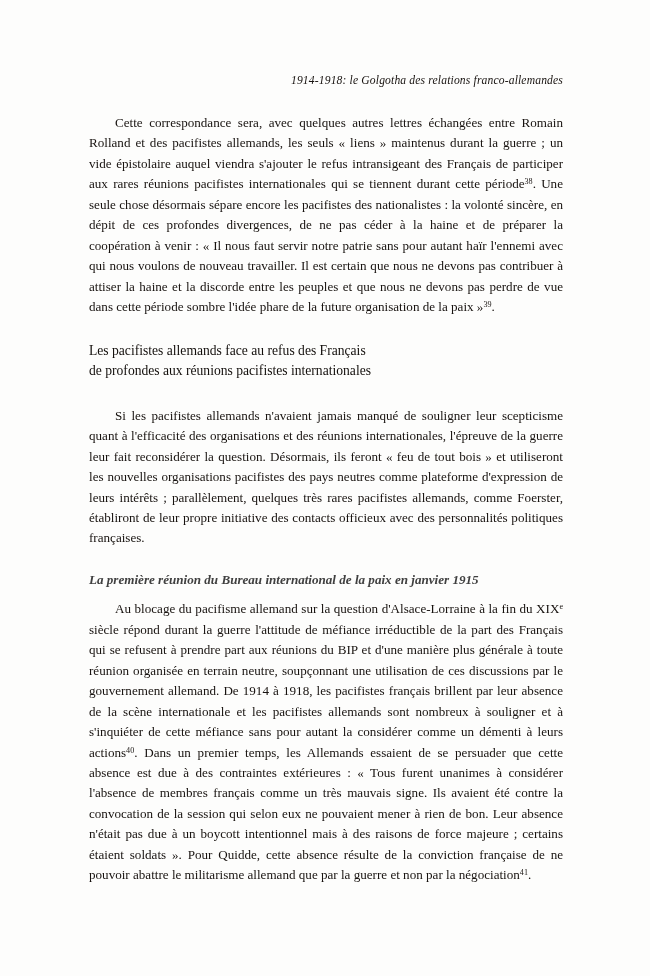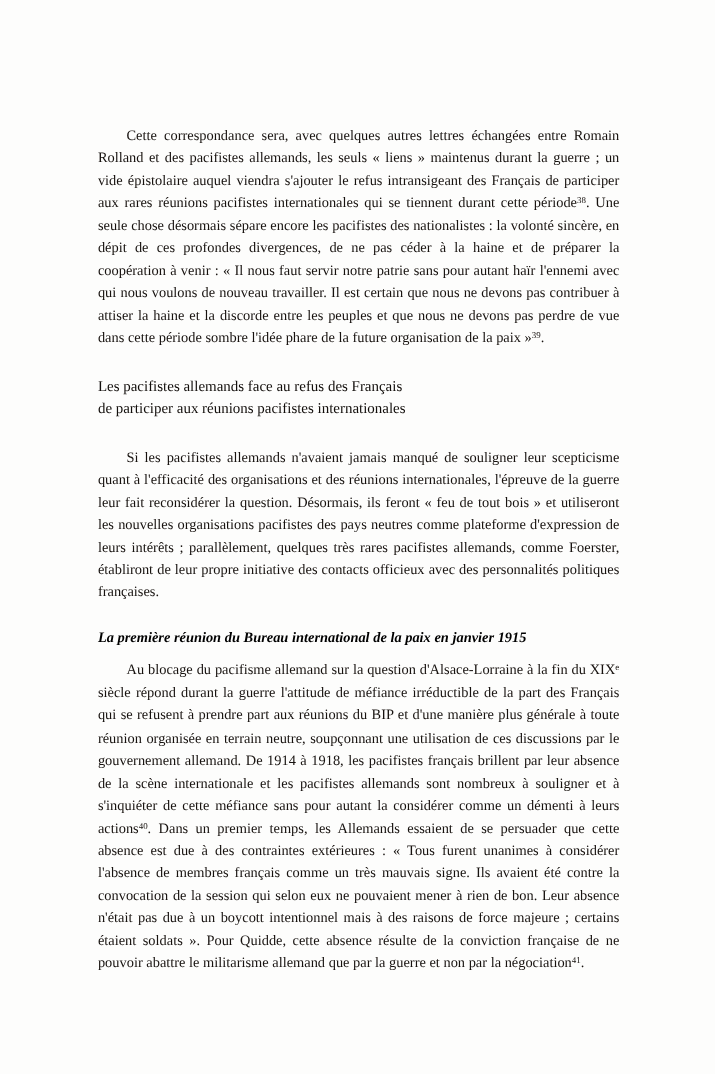--- a/index.html
+++ b/index.html
@@ -65,21 +65,21 @@
     color: #120e0b;
   }
   .section-heading .line { display: block; }
 
   .sub-heading {
     margin: 0;
     font-style: italic;
     font-size: 13.1px;
     line-height: 20.45px;
     text-align: left;
-    color: #000000;
+    color: #404040;
   }
 
   .spacer-before-heading { height: 23px; }
   .spacer-after-heading  { height: 24px; }
   .spacer-before-sub     { height: 21px; }
   .spacer-after-sub      { height: 9px; }
 
   sup {
     font-size: 0.62em;
     vertical-align: 0.45em;
@@ -95,30 +95,31 @@
     text-align: right;
     font-size: 12.6px;
     color: #17120f;
   }
 </style>
 </head>
 <body>
 
 <div class="page">
 
+  <div class="running-head">1914-1918: le Golgotha des relations franco-allemandes</div>
 
   <div class="column">
 
     <p class="body-text"><span>Cette correspondance sera, avec quelques autres lettres échangées entre Romain Rolland et des pacifistes allemands, les seuls « liens » maintenus durant la guerre ; un vide épistolaire auquel viendra s'ajouter le refus intransigeant des Français de participer aux rares réunions pacifistes internationales qui se tiennent durant cette période</span><sup>38</sup><span>. Une seule chose désormais sépare encore les pacifistes des nationalistes : la volonté sincère, en dépit de ces profondes divergences, de ne pas céder à la haine et de préparer la coopération à venir : « Il nous faut servir notre patrie sans pour autant haïr l'ennemi avec qui nous voulons de nouveau travailler. Il est certain que nous ne devons pas contribuer à attiser la haine et la discorde entre les peuples et que nous ne devons pas perdre de vue dans cette période sombre l'idée phare de la future organisation de la paix »</span><sup>39</sup><span>.</span></p>
 
     <div class="spacer-before-heading"></div>
 
     <h2 class="section-heading">
         <span class="line">Les pacifistes allemands face au refus des Français</span>
-        <span class="line">de participer aux réunions pacifistes internationales</span>
+        <span class="line">de profondes aux réunions pacifistes internationales</span>
       </h2>
 
     <div class="spacer-after-heading"></div>
 
     <p class="body-text">Si les pacifistes allemands n'avaient jamais manqué de souligner leur scepticisme quant à l'efficacité des organisations et des réunions internationales, l'épreuve de la guerre leur fait reconsidérer la question. Désormais, ils feront « feu de tout bois » et utiliseront les nouvelles organisations pacifistes des pays neutres comme plateforme d'expression de leurs intérêts ; parallèlement, quelques très rares pacifistes allemands, comme Foerster, établiront de leur propre initiative des contacts officieux avec des personnalités politiques françaises.</p>
 
     <div class="spacer-before-sub"></div>
 
     <h3 class="sub-heading">La première réunion du Bureau international de la paix en janvier 1915</h3>
 

